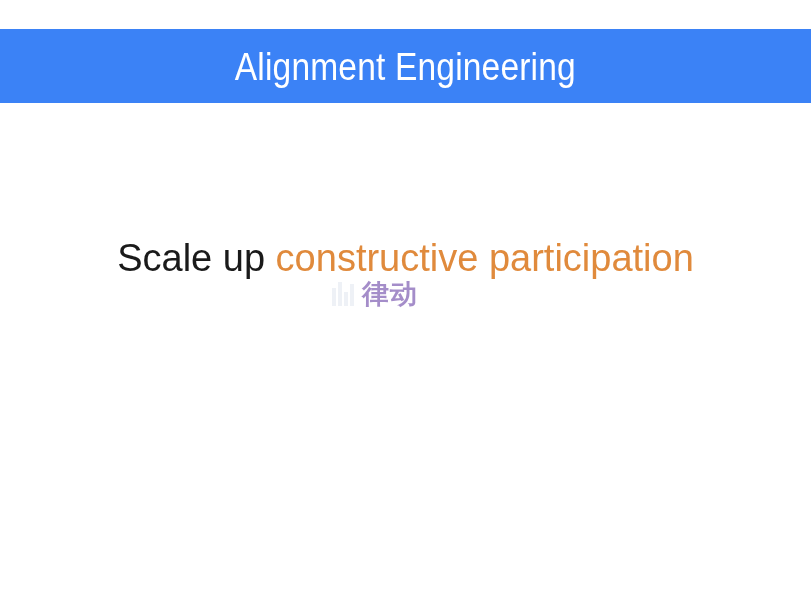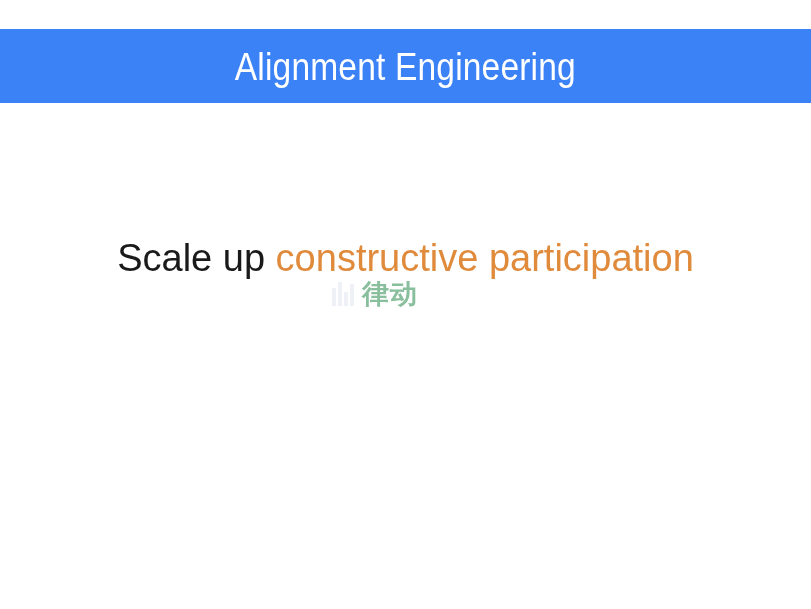--- a/index.html
+++ b/index.html
@@ -74,21 +74,21 @@
     background: #dfe4ee;
   }
   #watermark-bars i:nth-child(1) { height: 18px; }
   #watermark-bars i:nth-child(2) { height: 24px; }
   #watermark-bars i:nth-child(3) { height: 14px; }
   #watermark-bars i:nth-child(4) { height: 22px; }
   #watermark-text {
     font-family: "DejaVu Sans", sans-serif;
     font-size: 27px;
     font-weight: 700;
-    color: #15803d;
+    color: #4c1d95;
     line-height: 1;
     letter-spacing: 1px;
     white-space: nowrap;
   }
 
   
   #body-text {
     position: absolute;
     left: 0;
     top: 232px;

